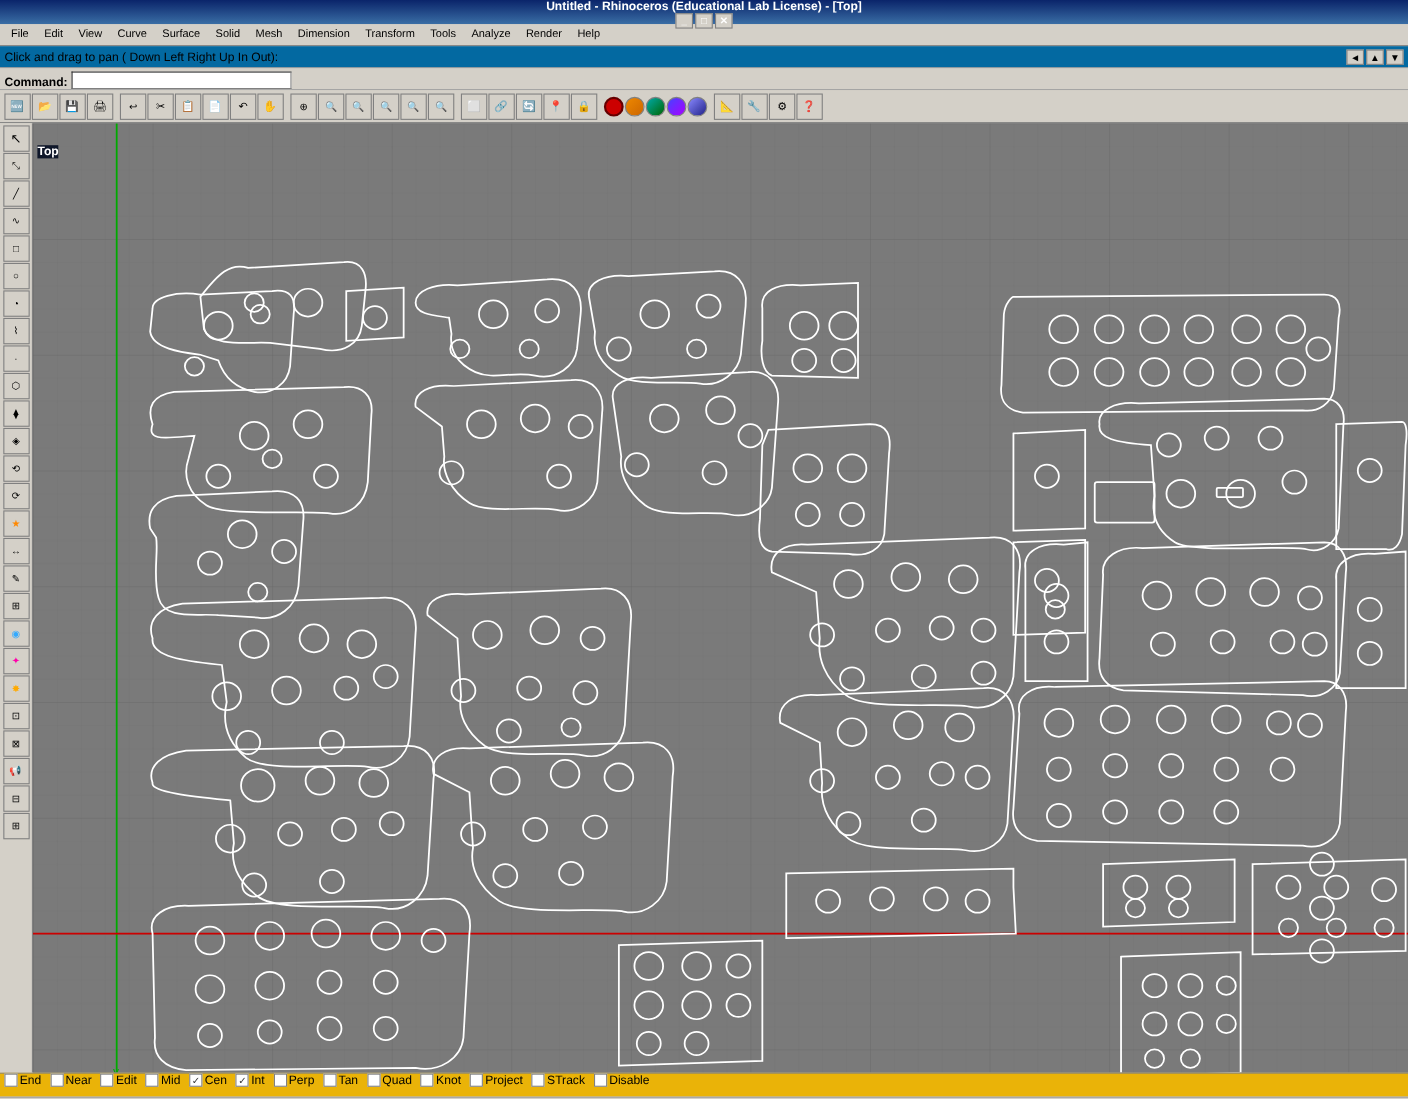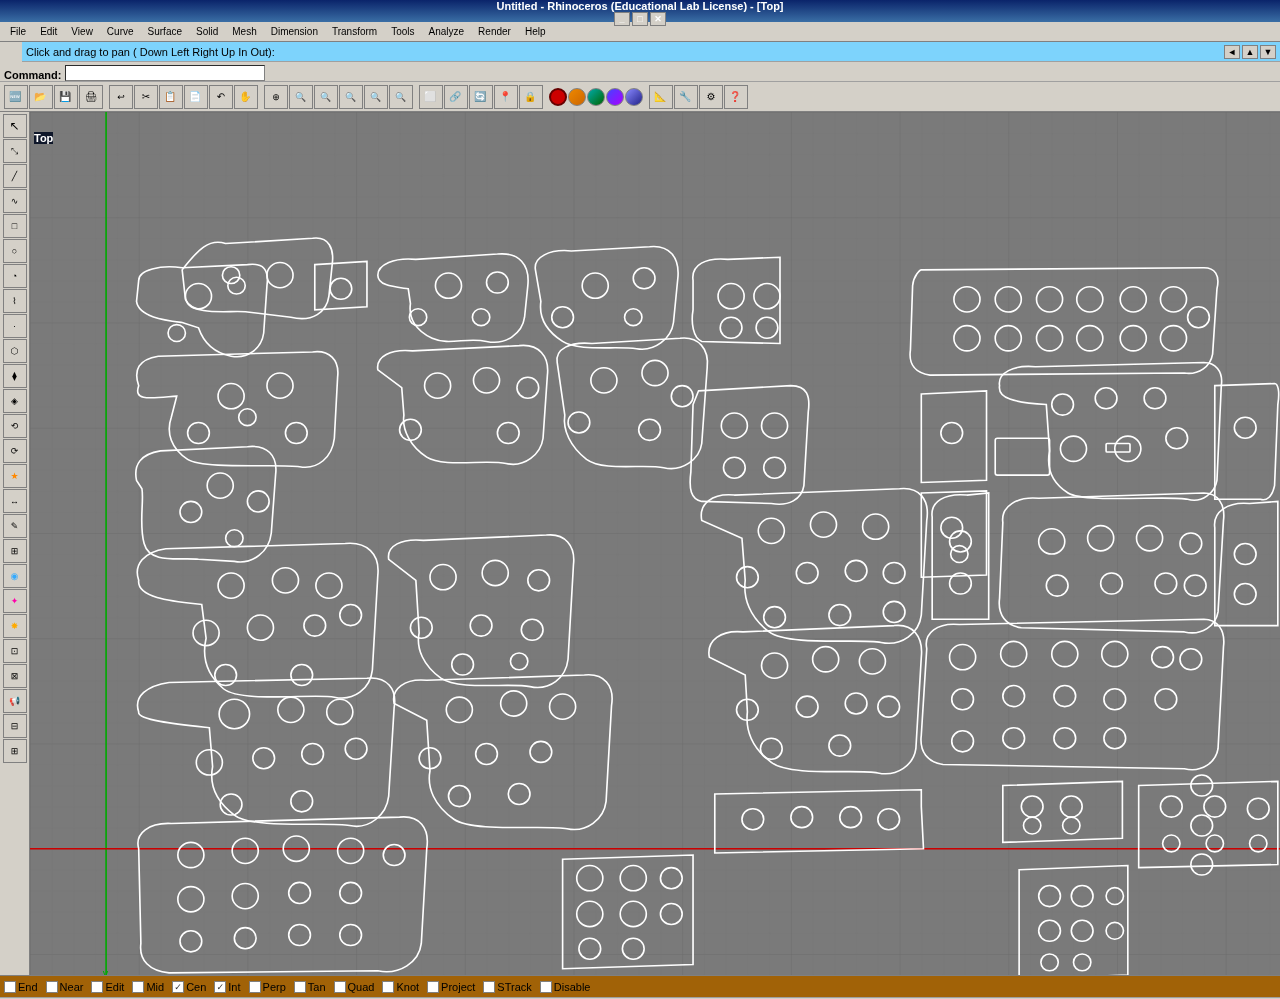--- a/index.html
+++ b/index.html
@@ -39,28 +39,27 @@
       gap: 2px;
     }
     .menu-item {
       padding: 2px 6px;
       font-size: 10px;
       cursor: pointer;
     }
 
     
     #status-bar-top {
-      background: #7dd3fc;
+      background: #0369a1;
       height: 20px;
       display: flex;
       align-items: center;
       padding: 0 4px;
       border-bottom: 1px solid #a0a0a0;
       font-size: 11px;
-      margin-left: 22px;
     }
     #command-bar {
       background: #d4d0c8;
       height: 20px;
       display: flex;
       align-items: flex-end;
       padding: 0 4px;
       border-bottom: 1px solid #a0a0a0;
       font-size: 11px;
     }
@@ -133,24 +132,24 @@
       background: #0f172a;
       color: white;
       font-size: 11px;
       font-weight: bold;
       z-index: 10;
     }
 
     
     #bottom-snap-bar {
       height: 22px;
-      background: #a16207;
+      background: #eab308;
       border-top: 1px solid #808080;
       display: flex;
-      align-items: center;
+      align-items: flex-start;
       padding: 0 4px;
       font-size: 11px;
       gap: 8px;
     }
     .snap-item {
       display: flex; align-items: center; gap: 2px;
     }
     .snap-checkbox {
       width: 12px; height: 12px;
       border: 1px solid #808080;

